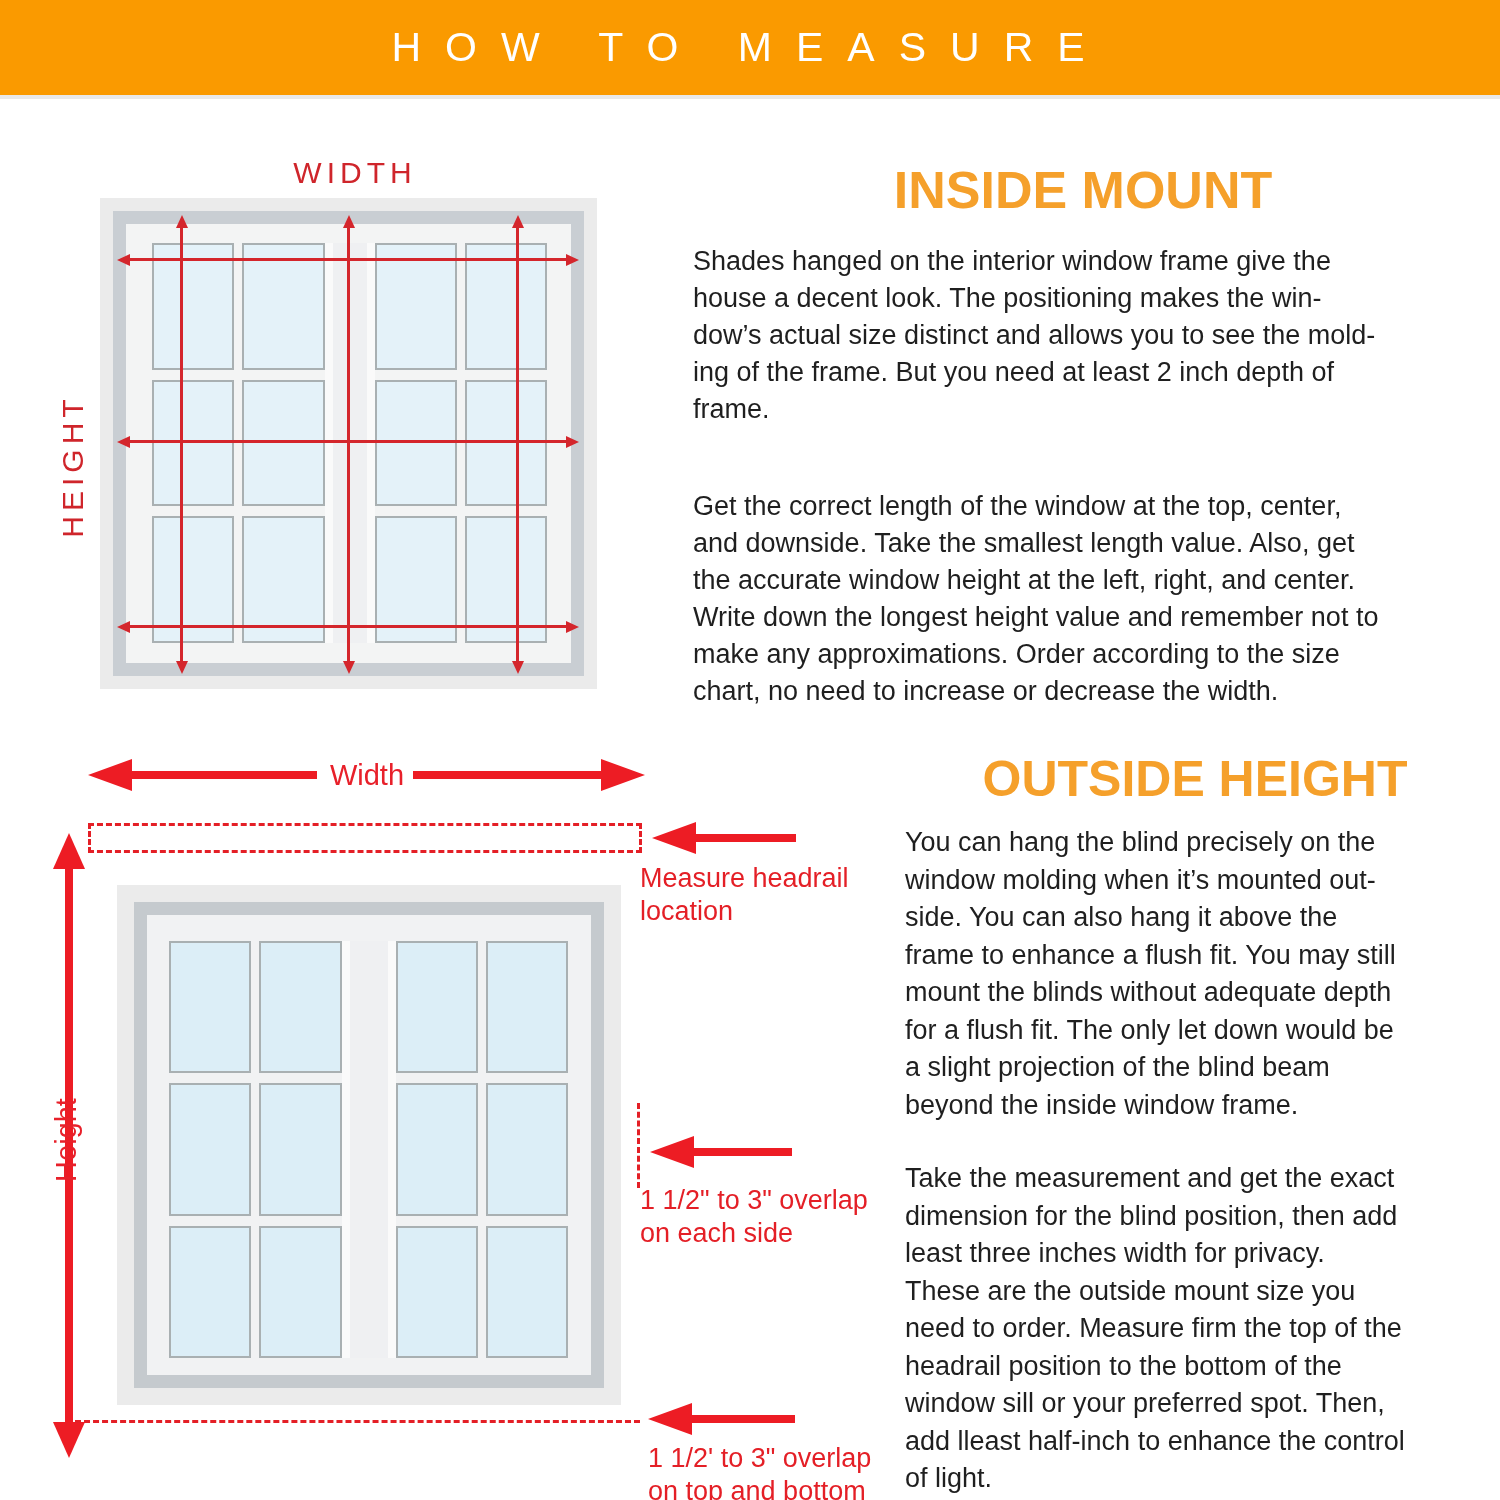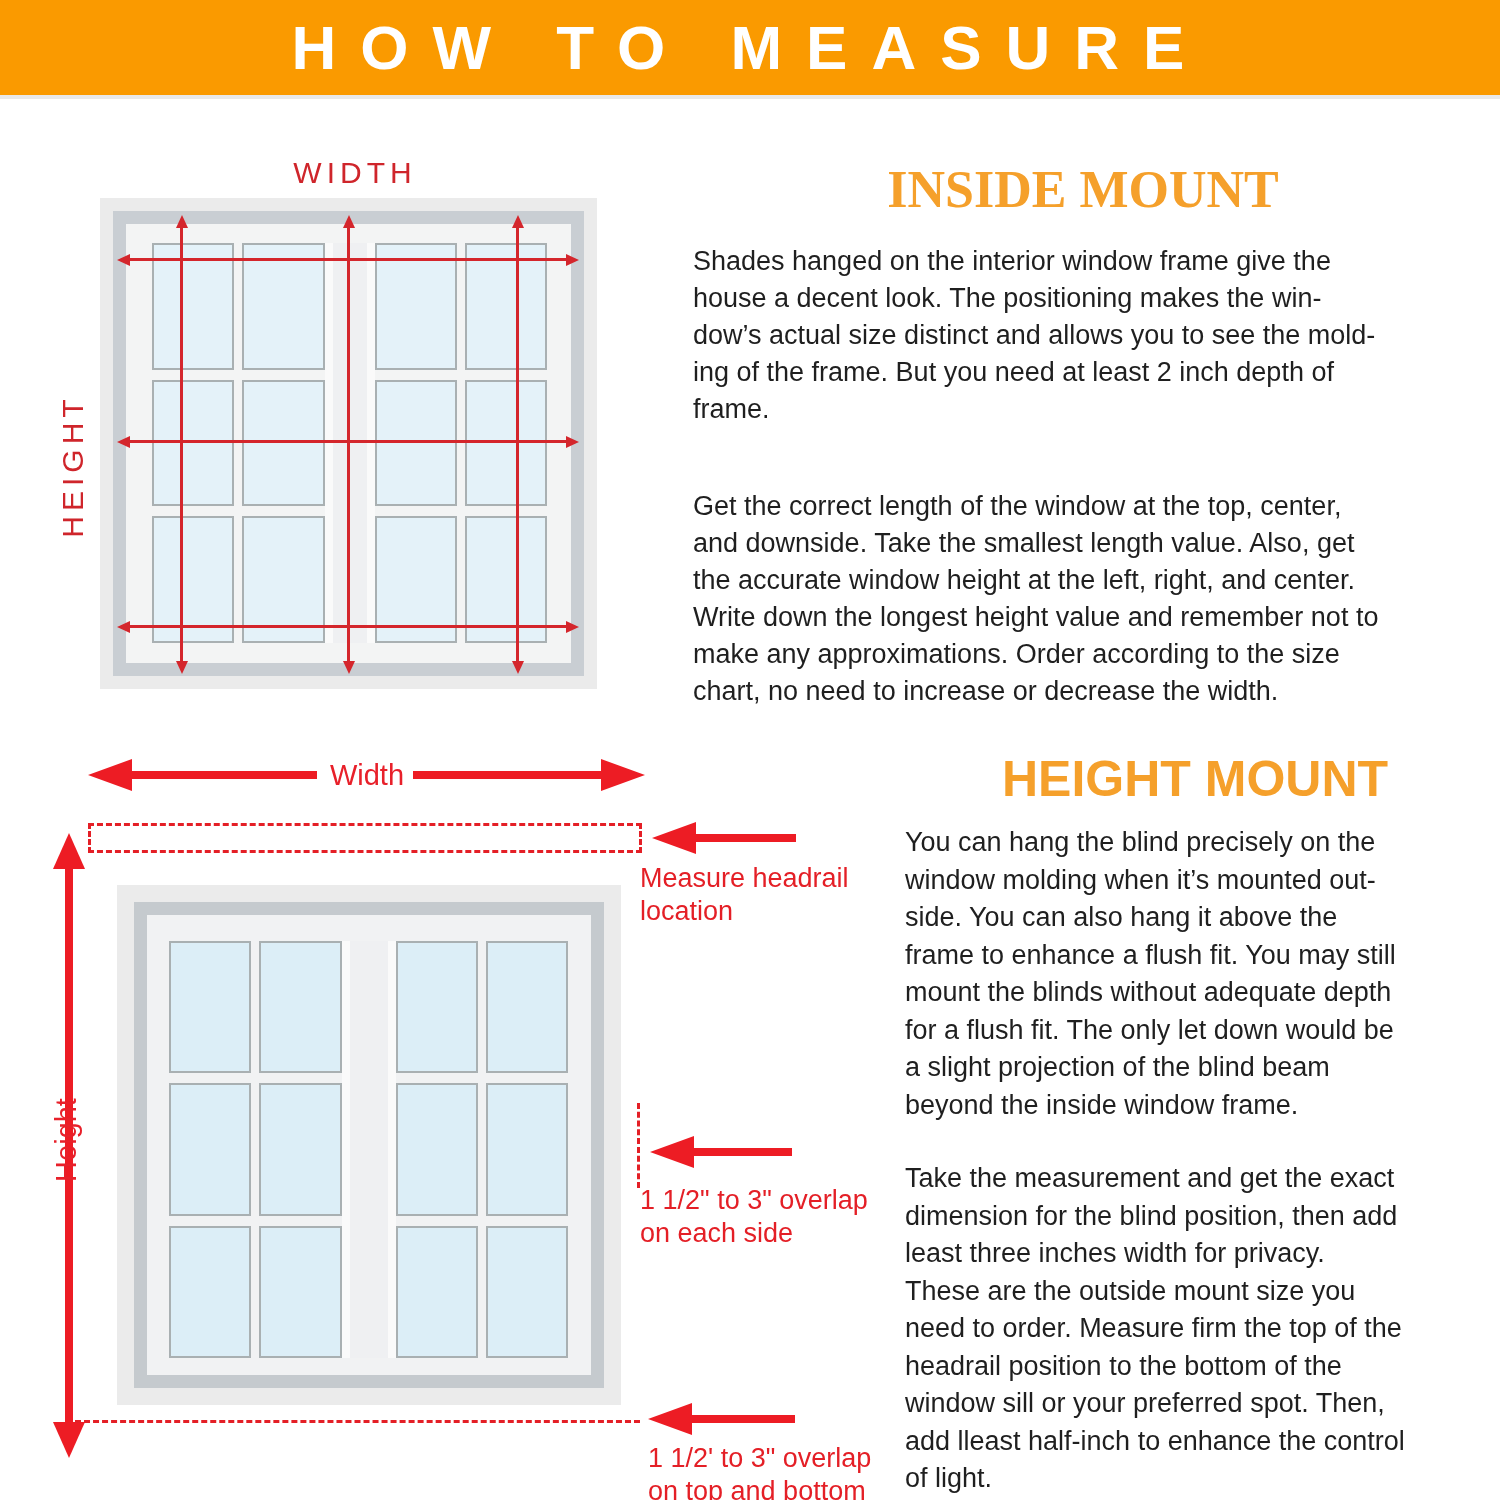--- a/index.html
+++ b/index.html
@@ -6,21 +6,21 @@
   #canvas{
     position:relative;width:1500px;height:1500px;background:#ffffff;
     font-family:"Liberation Sans","DejaVu Sans",sans-serif;overflow:hidden;
   }
   
   .banner{
     position:absolute;left:0;top:0;width:1500px;height:95px;background:#FA9A00;
     border-bottom:4px solid #E9E9E9;display:flex;align-items:center;justify-content:center;
   }
   .banner h1{
-    margin:0;color:#ffffff;font-size:62px;font-weight:700;letter-spacing:24px;white-space:nowrap;
+    margin:0;color:#ffffff;font-size:41px;font-weight:400;letter-spacing:24px;white-space:nowrap;
   }
   
   .body-text{
     position:absolute;color:#1F1F1F;font-size:27px;line-height:37px;white-space:pre-line;
   }
   .mount-heading{
     position:absolute;color:#F5A02B;font-weight:bold;text-align:center;white-space:nowrap;
   }
   
   .lbl-top{position:absolute;color:#CF252B;letter-spacing:5px;font-size:30px;text-align:center;}
@@ -102,21 +102,21 @@
     </div>
   </div>
 
   <div class="da-h" style="left:130px;top:258px;width:436px;"></div>
   <div class="da-h" style="left:130px;top:440px;width:436px;"></div>
   <div class="da-h" style="left:130px;top:625px;width:436px;"></div>
   <div class="da-v" style="left:180px;top:228px;height:433px;"></div>
   <div class="da-v" style="left:347px;top:228px;height:433px;"></div>
   <div class="da-v" style="left:516px;top:228px;height:433px;"></div>
 
-  <div class="mount-heading" style="left:693px;top:160px;width:780px;font-size:52px;font-family:Liberation Serif, serif;">INSIDE MOUNT</div>
+  <div class="mount-heading" style="left:693px;top:160px;width:780px;font-size:52px;">INSIDE MOUNT</div>
   <div class="body-text" style="left:693px;top:243px;width:810px;">Shades hanged on the interior window frame give the
 house a decent look. The positioning makes the win-
 dow’s actual size distinct and allows you to see the mold-
 ing of the frame. But you need at least 2 inch depth of
 frame.</div>
   <div class="body-text" style="left:693px;top:488px;width:810px;">Get the correct length of the window at the top, center,
 and downside. Take the smallest length value. Also, get
 the accurate window height at the left, right, and center.
 Write down the longest height value and remember not to
 make any approximations. Order according to the size
@@ -162,21 +162,21 @@
   <div class="dash-vline" style="left:637px;top:1103px;height:85px;"></div>
   <div class="ta ta-h head-l" style="left:694px;top:1148px;width:98px;"></div>
   <div class="red-label" style="left:640px;top:1184px;width:250px;">1 1/2" to 3" overlap
 on each side</div>
 
   <div class="dash-hline" style="left:75px;top:1420px;width:565px;"></div>
   <div class="ta ta-h head-l" style="left:692px;top:1415px;width:103px;"></div>
   <div class="red-label" style="left:648px;top:1442px;width:250px;">1 1/2' to 3" overlap
 on top and bottom</div>
 
-  <div class="mount-heading" style="left:905px;top:750px;width:580px;font-size:50px;">HEIGHT MOUNT</div>
+  <div class="mount-heading" style="left:905px;top:750px;width:580px;font-size:50px;">OUTSIDE HEIGHT</div>
   <div class="body-text" style="left:905px;top:1160px;width:595px;line-height:37.5px;">Take the measurement and get the exact
 dimension for the blind position, then add
 least three inches width for privacy.
 These are the outside mount size you
 need to order. Measure firm the top of the
 headrail position to the bottom of the
 window sill or your preferred spot. Then,
 add lleast half-inch to enhance the control
 of light.</div>
   <div class="body-text" style="left:905px;top:824px;width:590px;line-height:37.5px;">You can hang the blind precisely on the

